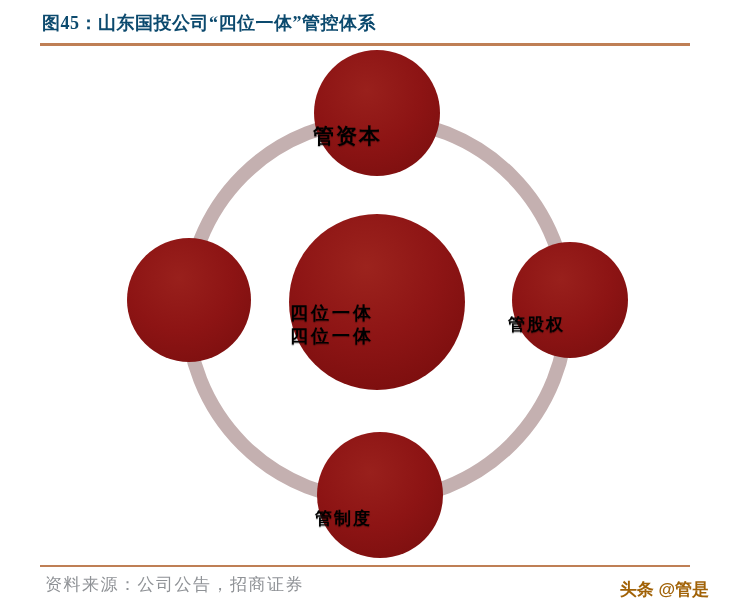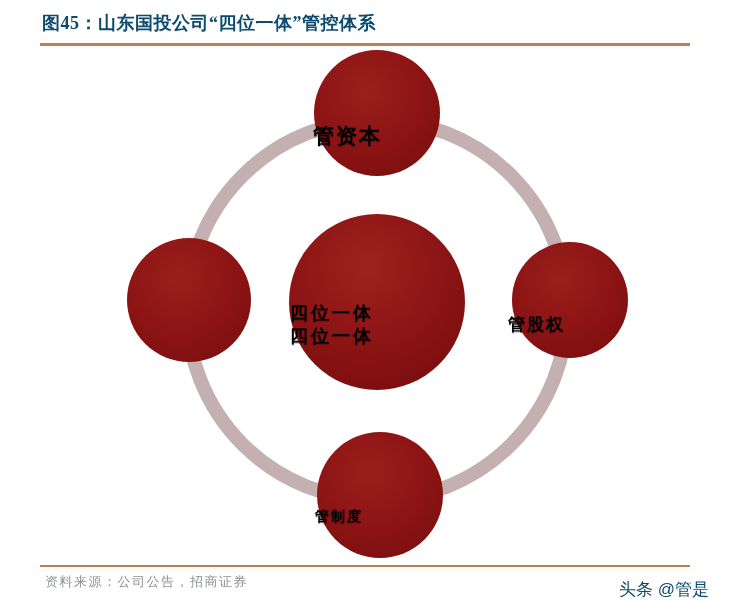--- a/index.html
+++ b/index.html
@@ -75,43 +75,43 @@
     white-space: nowrap;
     text-shadow: 0 1px 1px rgba(0,0,0,0.35);
     pointer-events: none;
   }
   .node-label .l1, .node-label .l2 { display: block; }
 
   #node-top-label   { left: 313px; top: 75px;  width: 130px; font-size: 21px; }
   #node-center-label{ left: 290px; top: 254px; width: 175px; font-size: 18px; letter-spacing: 3px; }
   #node-left-label  { left: 126px; top: 262px; width: 128px; font-size: 20px; }
   #node-right-label { left: 508px; top: 266px; width: 124px; font-size: 17px; }
-  #node-bottom-label{ left: 315px; top: 460px; width: 130px; font-size: 14px; }
+  #node-bottom-label{ left: 315px; top: 460px; width: 130px; font-size: 17px; }
 
   
   .source-note {
     position: absolute;
     left: 45px;
     top: 573px;
     font-family: "Liberation Serif", "DejaVu Serif", serif;
-    font-size: 13px;
+    font-size: 17px;
     letter-spacing: 1.5px;
     color: #8f9296;
     white-space: nowrap;
   }
 
   .watermark {
     position: absolute;
     right: 20px;
     top: 578px;
     font-family: "Liberation Sans", "DejaVu Sans", sans-serif;
     font-size: 17px;
-    font-weight: normal;
+    font-weight: bold;
     letter-spacing: 0px;
-    color: #0c4a6e;
+    color: #a16207;
     white-space: nowrap;
   }
 </style>
 </head>
 <body>
 
 <div id="figure-root">
 
   <div class="fig-title">图45：山东国投公司“四位一体”管控体系</div>
 

